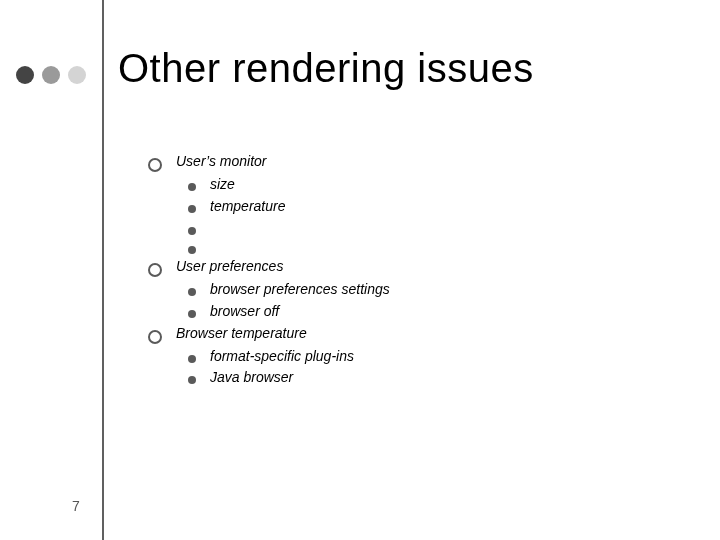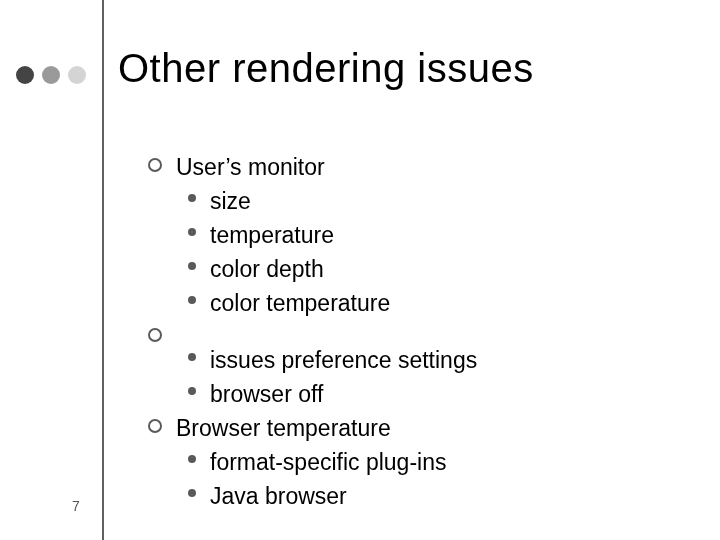--- a/index.html
+++ b/index.html
@@ -7,21 +7,21 @@
   .slide{position:relative;width:720px;height:380px;}
   .dots{position:absolute;left:16px;top:66px;display:flex;gap:8px;}
   .dot{width:18px;height:18px;border-radius:50%;}
   .dot-dark{background:#444;}
   .dot-mid{background:#9a9a9a;}
   .dot-light{background:#d4d4d4;}
   .vline{position:absolute;left:102px;top:0;width:0;height:540px;
     border-left:2px solid #606060;}
   .title{position:absolute;left:118px;top:46px;font-size:40px;
     font-weight:400;letter-spacing:0.5px;}
-  .body{position:absolute;left:148px;top:152px;font-size:23px;line-height:1.35;}
+  .body{position:absolute;left:148px;top:152px;font-size:14px;line-height:1.35;font-style:italic;}
   .item{display:flex;align-items:flex-start;margin-bottom:3px;}
   .lvl1 .bullet{width:10px;height:10px;border:2px solid #5a5a5a;
     border-radius:50%;margin-right:14px;margin-top:6px;flex:none;}
   .lvl2{margin-left:40px;}
   .lvl2 .bullet{width:8px;height:8px;background:#5a5a5a;border-radius:50%;
     margin-right:14px;margin-top:8px;flex:none;}
   .pagenum{position:absolute;left:72px;top:498px;font-size:14px;color:#555;}
 </style>
 </head>
 <body>
@@ -42,32 +42,31 @@
       <div class="item lvl2">
         <span class="bullet"></span>
         <span>size</span>
       </div>
       <div class="item lvl2">
         <span class="bullet"></span>
         <span>temperature</span>
       </div>
       <div class="item lvl2">
         <span class="bullet"></span>
-        <span>color depth</span>
       </div>
       <div class="item lvl2">
         <span class="bullet"></span>
-        <span>color temperature</span>
       </div>
       <div class="item lvl1">
         <span class="bullet"></span>
+        <span>User preferences</span>
       </div>
       <div class="item lvl2">
         <span class="bullet"></span>
-        <span>issues preference settings</span>
+        <span>browser preferences settings</span>
       </div>
       <div class="item lvl2">
         <span class="bullet"></span>
         <span>browser off</span>
       </div>
       <div class="item lvl1">
         <span class="bullet"></span>
         <span>Browser temperature</span>
       </div>
       <div class="item lvl2">

